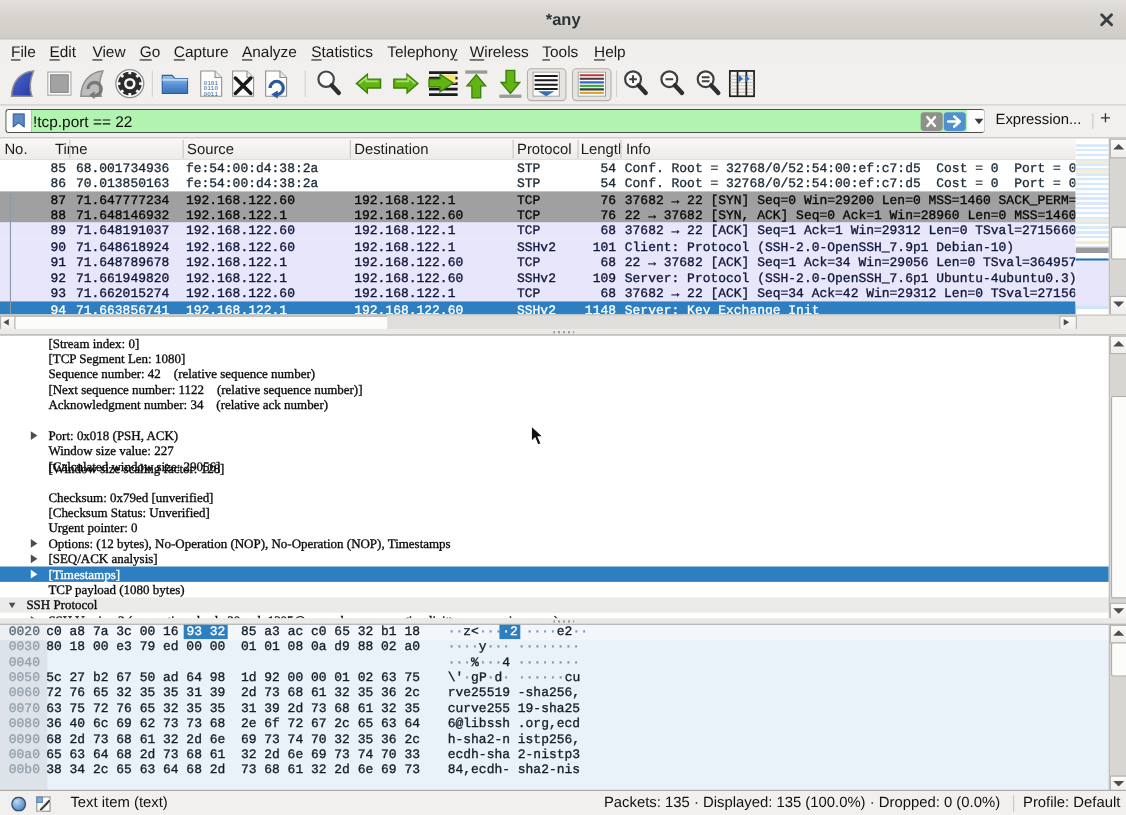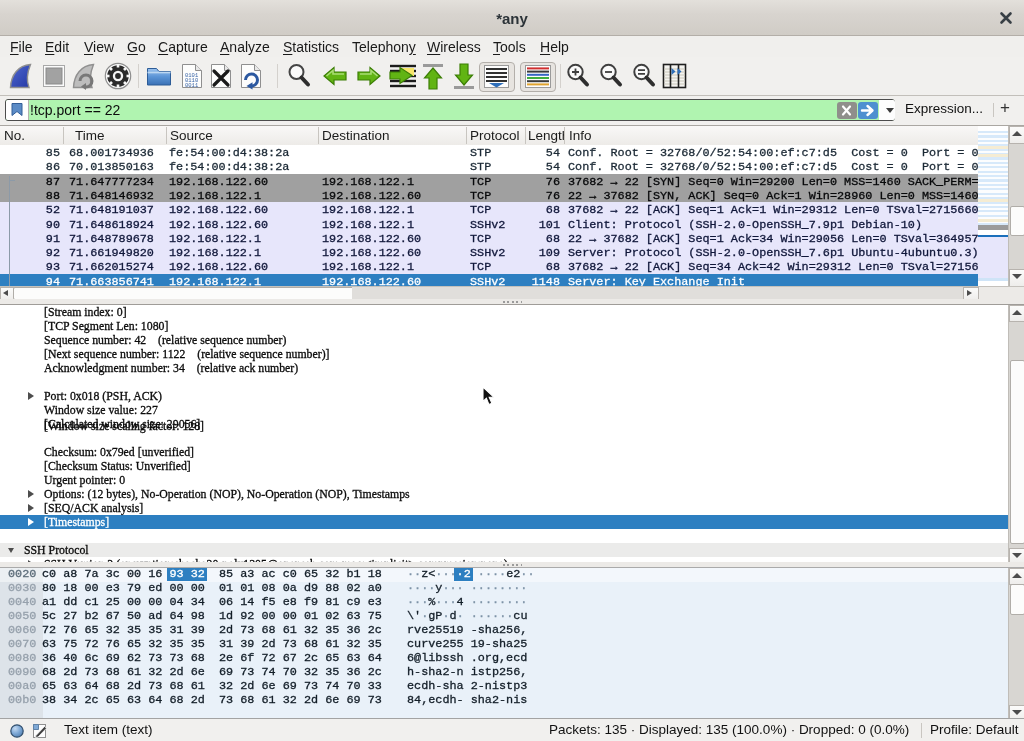--- a/index.html
+++ b/index.html
@@ -289,39 +289,39 @@
      <div class="arr" style="left:7px;top:8px;border-left:4px solid transparent;border-right:4px solid transparent;border-top:5px solid #3c3c3c"></div>
     </div>
   </div>
   <div class="abs" id="fexpr">Expression...</div>
   <div class="abs" id="fsep2"></div>
   <div class="abs" id="fplus">+</div>
 </div>
 <div class="abs" id="plist">
  <div class="abs" id="phead">
   <span class="hlab" style="left:4px">No.</span>
-  <span class="hlab" style="left:75px">Time</span>
+  <span class="hlab" style="left:50px">Time</span>
   <span class="hlab" style="left:170px">Source</span>
   <span class="hlab" style="left:322px">Destination</span>
   <span class="hlab" style="left:470px">Protocol</span>
   <span class="hlab" style="left:528px;width:36px;overflow:hidden">Length</span>
   <span class="hlab" style="left:569px">Info</span>
   <div class="hsep" style="left:63px"></div>
       <div class="hsep" style="left:166px"></div>
   <div class="hsep" style="left:318px"></div>
       <div class="hsep" style="left:466px"></div>
   <div class="hsep" style="left:525px"></div>
       <div class="hsep" style="left:564px"></div>
  </div>
  <div class="abs" id="prows">
   <div class="prow rw" style="top:0px"><span class="cno">85</span><span class="ct">68.001734936</span><span class="cs">fe:54:00:d4:38:2a</span><span class="cp">STP</span><span class="cl">54</span><span class="ci">Conf. Root = 32768/0/52:54:00:ef:c7:d5  Cost = 0  Port = 0x8001</span></div>
   <div class="prow rw" style="top:14.3px"><span class="cno">86</span><span class="ct">70.013850163</span><span class="cs">fe:54:00:d4:38:2a</span><span class="cp">STP</span><span class="cl">54</span><span class="ci">Conf. Root = 32768/0/52:54:00:ef:c7:d5  Cost = 0  Port = 0x8001</span></div>
   <div class="prow rg" style="top:28.6px"><span class="cno">87</span><span class="ct">71.647777234</span><span class="cs">192.168.122.60</span><span class="cd">192.168.122.1</span><span class="cp">TCP</span><span class="cl">76</span><span class="ci">37682 → 22 [SYN] Seq=0 Win=29200 Len=0 MSS=1460 SACK_PERM=1</span></div>
   <div class="prow rg" style="top:42.9px"><span class="cno">88</span><span class="ct">71.648146932</span><span class="cs">192.168.122.1</span><span class="cd">192.168.122.60</span><span class="cp">TCP</span><span class="cl">76</span><span class="ci">22 → 37682 [SYN, ACK] Seq=0 Ack=1 Win=28960 Len=0 MSS=1460 S</span></div>
-  <div class="prow rl" style="top:57.2px"><span class="cno">52</span><span class="ct">71.648191037</span><span class="cs">192.168.122.60</span><span class="cd">192.168.122.1</span><span class="cp">TCP</span><span class="cl">68</span><span class="ci">37682 → 22 [ACK] Seq=1 Ack=1 Win=29312 Len=0 TSval=27156606</span></div>
+  <div class="prow rl" style="top:57.2px"><span class="cno">89</span><span class="ct">71.648191037</span><span class="cs">192.168.122.60</span><span class="cd">192.168.122.1</span><span class="cp">TCP</span><span class="cl">68</span><span class="ci">37682 → 22 [ACK] Seq=1 Ack=1 Win=29312 Len=0 TSval=27156606</span></div>
   <div class="prow rl" style="top:71.5px"><span class="cno">90</span><span class="ct">71.648618924</span><span class="cs">192.168.122.60</span><span class="cd">192.168.122.1</span><span class="cp">SSHv2</span><span class="cl">101</span><span class="ci">Client: Protocol (SSH-2.0-OpenSSH_7.9p1 Debian-10)</span></div>
   <div class="prow rl" style="top:85.8px"><span class="cno">91</span><span class="ct">71.648789678</span><span class="cs">192.168.122.1</span><span class="cd">192.168.122.60</span><span class="cp">TCP</span><span class="cl">68</span><span class="ci">22 → 37682 [ACK] Seq=1 Ack=34 Win=29056 Len=0 TSval=3649576</span></div>
   <div class="prow rl" style="top:100.1px"><span class="cno">92</span><span class="ct">71.661949820</span><span class="cs">192.168.122.1</span><span class="cd">192.168.122.60</span><span class="cp">SSHv2</span><span class="cl">109</span><span class="ci">Server: Protocol (SSH-2.0-OpenSSH_7.6p1 Ubuntu-4ubuntu0.3)</span></div>
   <div class="prow rl" style="top:114.4px"><span class="cno">93</span><span class="ct">71.662015274</span><span class="cs">192.168.122.60</span><span class="cd">192.168.122.1</span><span class="cp">TCP</span><span class="cl">68</span><span class="ci">37682 → 22 [ACK] Seq=34 Ack=42 Win=29312 Len=0 TSval=271566</span></div>
   <div class="prow rs" style="top:128.7px"><span class="cno">94</span><span class="ct">71.663856741</span><span class="cs">192.168.122.1</span><span class="cd">192.168.122.60</span><span class="cp">SSHv2</span><span class="cl">1148</span><span class="ci">Server: Key Exchange Init</span></div>
   <div class="abs" style="left:9px;top:31px;width:1px;height:110px;background:#8c9aa8"></div>
   <div class="abs" style="left:9px;top:35px;width:6px;height:1px;background:#8c9aa8"></div>
  </div>
  <div class="abs" id="pmini">
   <div class="abs" style="left:0;top:5px;width:30px;height:147px;background:repeating-linear-gradient(180deg,#d7e9fa 0px,#d7e9fa 2.2px,#fcfdfe 2.2px,#fcfdfe 4.4px)"></div>
@@ -363,39 +363,40 @@
  <div class="dl" style="top:84px"><i class="tri" style="left:28px"></i><span style="left:44px">Port: 0x018 (PSH, ACK)</span></div>
  <div class="dl" style="top:98px"><span style="left:44px">Window size value: 227</span></div>
  <div class="dl" style="top:112px"><span style="left:44px">[Calculated window size: 29056]</span></div>
  <div class="dl" style="top:114px"><span style="left:44px">[Window size scaling factor: 128]</span></div>
  <div class="dl" style="top:140px"><span style="left:44px">Checksum: 0x79ed [unverified]</span></div>
  <div class="dl" style="top:154px"><span style="left:44px">[Checksum Status: Unverified]</span></div>
  <div class="dl" style="top:168px"><span style="left:44px">Urgent pointer: 0</span></div>
  <div class="dl" style="top:182px"><i class="tri" style="left:28px"></i><span style="left:44px">Options: (12 bytes), No-Operation (NOP), No-Operation (NOP), Timestamps</span></div>
  <div class="dl" style="top:210px;background:#2d7fc1;color:#fff"><i class="tri" style="left:28px;border-left-color:#fff"></i><span style="left:44px">[Timestamps]</span></div>
  <div class="dl" style="top:196px"><i class="tri" style="left:28px"></i><span style="left:44px">[SEQ/ACK analysis]</span></div>
+ <div class="dl" style="top:224px"><span style="left:44px">TCP payload (1080 bytes)</span></div>
  <div class="dl" style="top:238px;background:#ebebea"><i class="trid" style="left:8px"></i><span style="left:24px">SSH Protocol</span></div>
  <div class="dl" style="top:252px"><i class="tri" style="left:28px"></i><span style="left:44px">SSH Version 2 (encryption:chacha20-poly1305@openssh.com mac:&lt;implicit&gt; compression:none)</span></div>
  <div class="abs" id="dvsb">
   <div class="sbtn" style="left:0;top:0;width:15px;height:15px"></div>
   <div class="arr" style="left:2.5px;top:4.5px;border-left:5px solid transparent;border-right:5px solid transparent;border-bottom:5.5px solid #4c4c4c"></div>
   <div class="thumb" style="left:1px;top:55px;width:13px;height:182px"></div>
   <div class="sbtn" style="left:0;top:243px;width:15px;height:15px"></div>
   <div class="arr" style="left:2.5px;top:247.5px;border-left:5px solid transparent;border-right:5px solid transparent;border-top:5.5px solid #4c4c4c"></div>
  </div>
 </div>
 <div class="abs split" style="top:562px;height:5px">
   <div class="abs" style="left:503px;top:2px;width:19px;height:2px;background:repeating-linear-gradient(90deg,#9b9b9b 0 2px,transparent 2px 4.4px)"></div>
  </div>
 <div class="abs" id="hex">
  <div class="abs" id="hoffcol"></div>
  <div class="abs" style="left:0;top:0;width:1008px;height:14px;background:rgba(255,255,255,0.45)"></div>
  <div class="hx" style="top:0.3px"><span class="ho" style="color:#5d6d7a">0020</span><span class="hb">c0 a8 7a 3c 00 16 <b class="hl">93 32</b>  85 a3 ac c0 65 32 b1 18</span><span class="ha"><b class="dot">··</b>z&lt;<b class="dot">···</b><b class="hl">·2</b> <b class="dot">····</b>e2<b class="dot">··</b></span></div>
  <div class="hx" style="top:14.23px"><span class="ho">0030</span><span class="hb">80 18 00 e3 79 ed 00 00  01 01 08 0a d9 88 02 a0</span><span class="ha"><b class="dot">····</b>y<b class="dot">···</b> <b class="dot">········</b></span></div>
- <div class="hx" style="top:28.16px"><span class="ho">0040</span><span class="hb">a1 dd c1 25 00 00 04 34  06 14 f5 e8 f9 81 c9 e3</span><span class="ha"><b class="dot">···</b>%<b class="dot">···</b>4 <b class="dot">········</b></span></div>
+ <div class="hx" style="top:28.16px"><span class="ho">0040</span><span class="ha"><b class="dot">···</b>%<b class="dot">···</b>4 <b class="dot">········</b></span></div>
  <div class="hx" style="top:42.09px"><span class="ho">0050</span><span class="hb">5c 27 b2 67 50 ad 64 98  1d 92 00 00 01 02 63 75</span><span class="ha">\'<b class="dot">·</b>gP<b class="dot">·</b>d<b class="dot">·</b> <b class="dot">······</b>cu</span></div>
  <div class="hx" style="top:56.02px"><span class="ho">0060</span><span class="hb">72 76 65 32 35 35 31 39  2d 73 68 61 32 35 36 2c</span><span class="ha">rve25519 -sha256,</span></div>
  <div class="hx" style="top:69.95px"><span class="ho">0070</span><span class="hb">63 75 72 76 65 32 35 35  31 39 2d 73 68 61 32 35</span><span class="ha">curve255 19-sha25</span></div>
  <div class="hx" style="top:83.88px"><span class="ho">0080</span><span class="hb">36 40 6c 69 62 73 73 68  2e 6f 72 67 2c 65 63 64</span><span class="ha">6@libssh .org,ecd</span></div>
  <div class="hx" style="top:97.81px"><span class="ho">0090</span><span class="hb">68 2d 73 68 61 32 2d 6e  69 73 74 70 32 35 36 2c</span><span class="ha">h-sha2-n istp256,</span></div>
  <div class="hx" style="top:111.74px"><span class="ho">00a0</span><span class="hb">65 63 64 68 2d 73 68 61  32 2d 6e 69 73 74 70 33</span><span class="ha">ecdh-sha 2-nistp3</span></div>
  <div class="hx" style="top:125.67px"><span class="ho">00b0</span><span class="hb">38 34 2c 65 63 64 68 2d  73 68 61 32 2d 6e 69 73</span><span class="ha">84,ecdh- sha2-nis</span></div>
  <div class="abs" id="hvsb">
   <div class="sbtn" style="left:0;top:0;width:15px;height:15px"></div>
   <div class="arr" style="left:2.5px;top:4.5px;border-left:5px solid transparent;border-right:5px solid transparent;border-bottom:5.5px solid #4c4c4c"></div>

